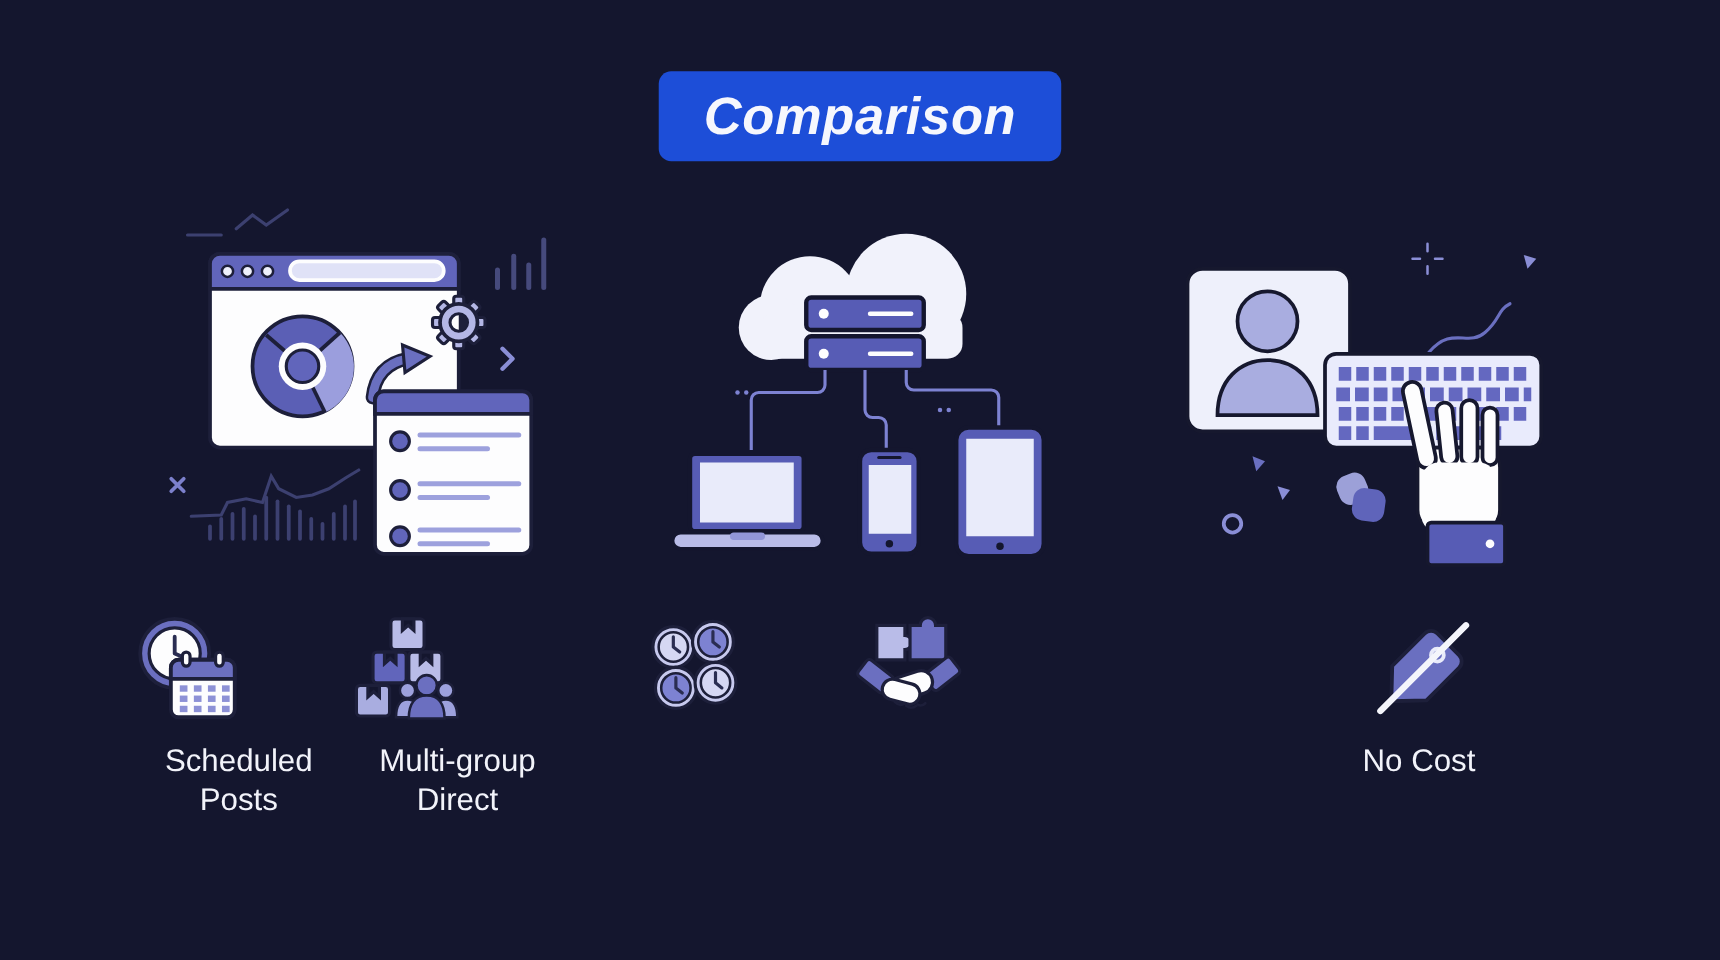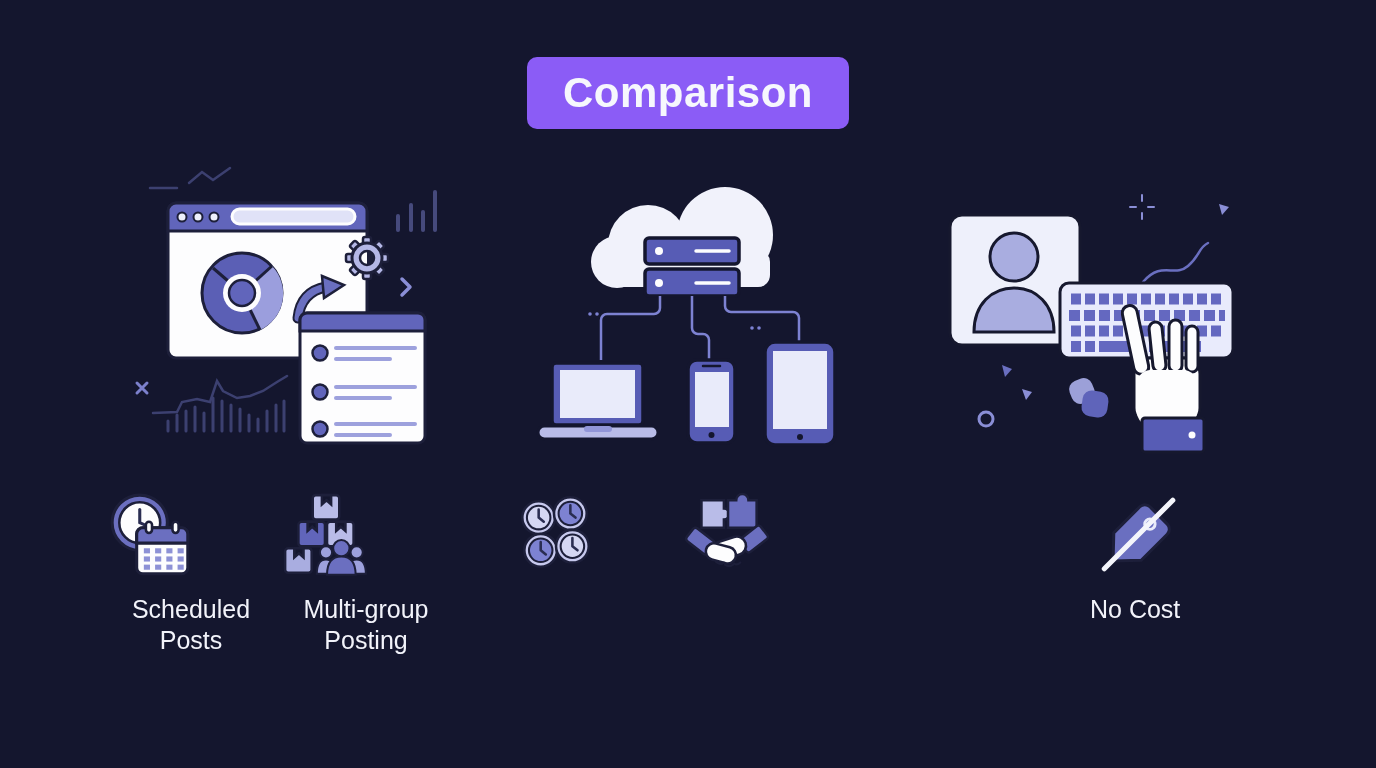--- a/index.html
+++ b/index.html
@@ -3,21 +3,21 @@
 <meta charset="utf-8">
 <style>
   html,body{margin:0;padding:0;background:#0d0f22;}
   .stage{
     position:relative;width:1376px;height:768px;overflow:hidden;
     background:#14162e;
     font-family:"Liberation Sans", sans-serif;
   }
   .title-box{
     position:absolute;top:57px;left:50%;transform:translateX(-50%);
-    background:#8b5cf6;border-radius:10px;padding:12px 36px;
+    background:#1d4ed8;border-radius:10px;padding:12px 36px;font-style:italic;
   }
   .title-box h1{
     margin:0;font-size:42px;font-weight:700;color:#f6f7fd;letter-spacing:.5px;
   }
   .illu{position:absolute;}
   .illu-left{left:120px;top:150px;}
   .illu-mid{left:520px;top:160px;}
   .illu-right{left:930px;top:160px;}
   .feature{
     position:absolute;top:490px;width:190px;
@@ -253,21 +253,21 @@
       </g>
       <g stroke="#1d1f3a" stroke-width="2">
         <circle cx="45" cy="61" r="6" fill="#9da1dd"></circle>
         <circle cx="75" cy="61" r="6" fill="#9da1dd"></circle>
         <path d="M36,82 c0,-10 4,-14 9,-14 s9,4 9,14 z" fill="#9da1dd"></path>
         <path d="M66,82 c0,-10 4,-14 9,-14 s9,4 9,14 z" fill="#9da1dd"></path>
         <circle cx="60" cy="57" r="8" fill="#6b6fc0"></circle>
         <path d="M46,83 c0,-13 6,-18 14,-18 s14,5 14,18 z" fill="#6b6fc0"></path>
       </g>
     </svg>
-    <div class="label">Multi-group Posting</div>
+    <div class="label">Multi-group Direct</div>
   </div>
 
   <div class="feature" style="left:508px">
     <svg class="icon" viewBox="0 0 90 90">
       <g stroke="#1d1f3a">
         <circle cx="30" cy="27" r="16" fill="#c7c9ee" stroke-width="2.5"></circle>
         <circle cx="30" cy="27" r="11.5" fill="#d5d7f3" stroke-width="2"></circle>
         <path d="M30,27 V19 M30,27 L35,31" stroke="#2a2d52" stroke-width="2.5" fill="none" stroke-linecap="round"></path>
         <circle cx="61" cy="23" r="16" fill="#c7c9ee" stroke-width="2.5"></circle>
         <circle cx="61" cy="23" r="11.5" fill="#7d82d2" stroke-width="2"></circle>

